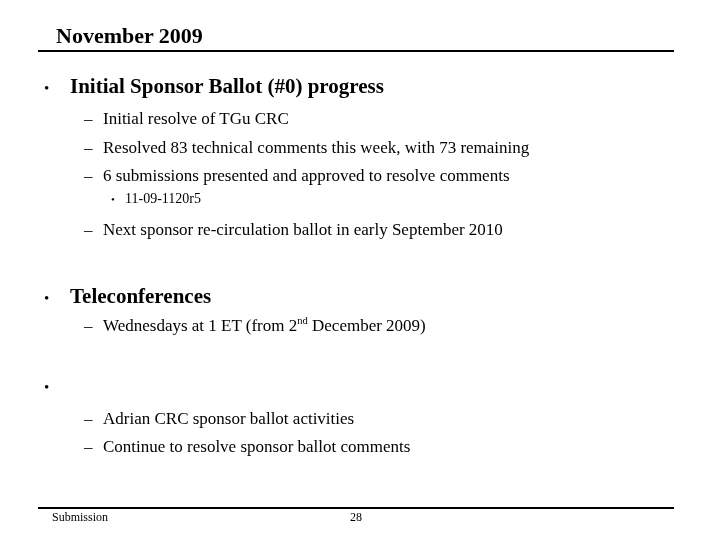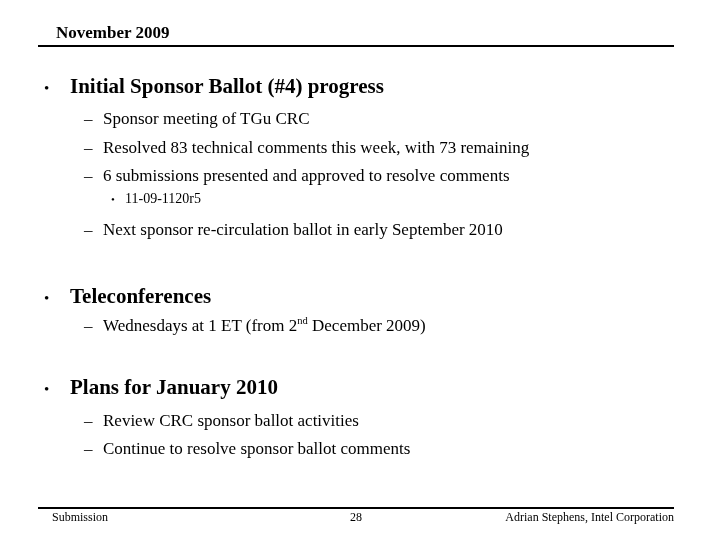--- a/index.html
+++ b/index.html
@@ -18,21 +18,21 @@
     position: absolute;
     top: 24px;
     left: 38px;
     width: 636px;
     border-bottom: 2px solid #000;
     padding-bottom: 2px;
     display: flex;
     justify-content: space-between;
     align-items: baseline;
     font-weight: bold;
-    font-size: 17px;
+    font-size: 22px;
     line-height: 1.1;
   }
   .header .h-left { padding-left: 18px; }
 
   
   .body { position: absolute; top: 73px; left: 0; width: 720px; }
   .row { display: flex; align-items: baseline; }
   .h1 { padding-left: 44px; font-size: 21px; font-weight: bold; line-height: 26px; }
   .h1 .marker { flex: 0 0 26px; font-size: 15px; font-weight: normal; }
   .l2 { padding-left: 84px; font-size: 17px; line-height: 22px; }
@@ -63,25 +63,25 @@
 <div class="slide">
 
   <div class="header">
     <span class="h-left">November 2009</span>
   </div>
 
   <div class="body">
 
     <div class="row h1">
       <span class="marker">•</span>
-      <span>Initial Sponsor Ballot (#4) progress</span>
+      <span>Initial Sponsor Ballot (#0) progress</span>
     </div>
     <div class="row l2" style="margin-top:7px">
       <span class="marker">–</span>
-      <span>Sponsor meeting of TGu CRC</span>
+      <span>Initial resolve of TGu CRC</span>
     </div>
     <div class="row l2" style="margin-top:7px">
       <span class="marker">–</span>
       <span>Resolved 83 technical comments this week, with 73 remaining</span>
     </div>
     <div class="row l2" style="margin-top:6px">
       <span class="marker">–</span>
       <span>6 submissions presented and approved to resolve comments</span>
     </div>
     <div class="row l3" style="margin-top:2px">
@@ -97,36 +97,34 @@
       <span class="marker">•</span>
       <span>Teleconferences</span>
     </div>
     <div class="row l2" style="margin-top:4px">
       <span class="marker">–</span>
       <span><span>Wednesdays at 1 ET (from 2</span><span class="sup">nd</span><span> December 2009)</span></span>
     </div>
 
     <div class="row h1" style="margin-top:37px">
       <span class="marker">•</span>
-      <span>Plans for January 2010</span>
     </div>
     <div class="row l2" style="margin-top:8px">
       <span class="marker">–</span>
-      <span>Review CRC sponsor ballot activities</span>
+      <span>Adrian CRC sponsor ballot activities</span>
     </div>
     <div class="row l2" style="margin-top:6px">
       <span class="marker">–</span>
       <span>Continue to resolve sponsor ballot comments</span>
     </div>
 
   </div>
 
   <div class="footer">
     <div class="f-row">
       <span class="f-left">Submission</span>
       <span class="f-page">28</span>
       <span class="f-right">
-        <div>Adrian Stephens, Intel Corporation</div>
       </span>
     </div>
   </div>
 
 </div>
 
 </body></html>

